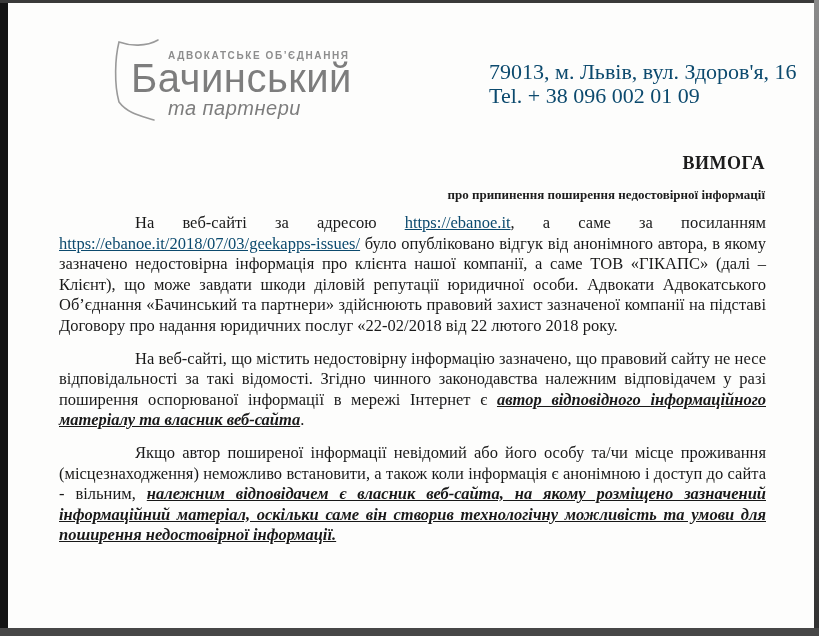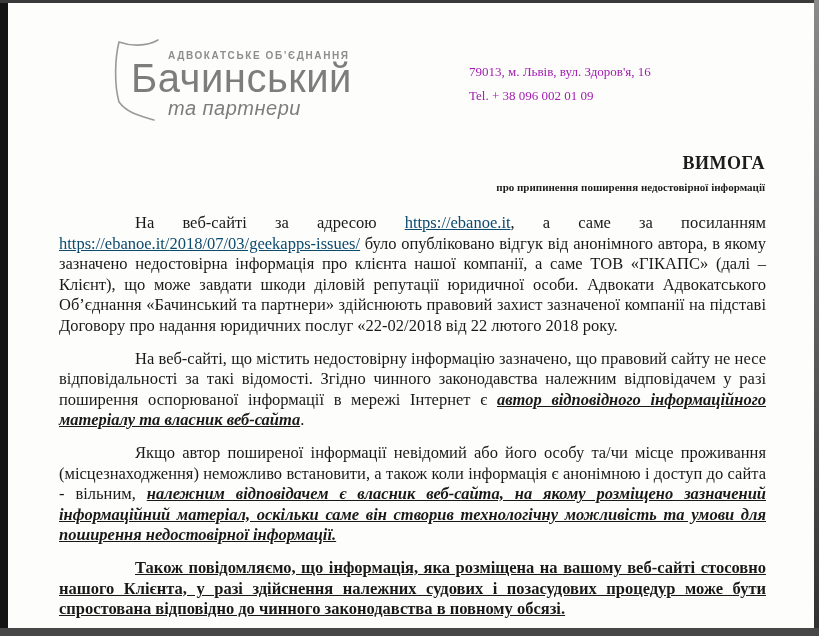--- a/index.html
+++ b/index.html
@@ -26,26 +26,26 @@
     position:absolute;left:19px;top:22px;
     font-family:"Liberation Sans",sans-serif;font-size:40px;font-weight:300;
     color:#7d7d7d;letter-spacing:.5px;white-space:nowrap;
   }
   .org-tagline{
     position:absolute;left:56px;top:63px;
     font-family:"Liberation Sans",sans-serif;font-size:20px;font-weight:300;
     color:#7d7d7d;letter-spacing:.5px;white-space:nowrap;font-style:italic;
   }
   .address-block{
-    position:absolute;left:469px;top:60px;font-size:13px;line-height:24px;color:#a21caf;
+    position:absolute;left:489px;top:60px;font-size:22px;line-height:24px;color:#0c4a6e;
   }
   
   .title-block{position:absolute;left:59px;top:153px;width:706px;text-align:right;}
   .doc-title{font-size:18px;font-weight:bold;letter-spacing:.5px;}
-  .doc-subtitle{font-size:11px;font-weight:bold;margin-top:7px;}
+  .doc-subtitle{font-size:13px;font-weight:bold;margin-top:13px;}
 
   
   .body-text{position:absolute;left:59px;top:213px;width:707px;}
   .body-text p{
     margin:0 0 12px 0;font-size:16.5px;line-height:20.6px;
     text-align:justify;text-indent:76px;color:#191919;
   }
   .link{text-decoration:underline;color:#0c4a6e;cursor:pointer;}
   .bi{font-weight:bold;font-style:italic;text-decoration:underline;}
   .biu{font-weight:bold;font-style:italic;text-decoration:underline;}
@@ -80,16 +80,15 @@
     <div class="doc-subtitle">про припинення поширення недостовірної інформації</div>
   </div>
 
   <div class="body-text">
     <p><span>На веб-сайті за адресою </span><span class="link">https://ebanoe.it</span><span>, а саме за посиланням </span><span class="link">https://ebanoe.it/2018/07/03/geekapps-issues/</span><span> було опубліковано відгук від анонімного автора, в якому зазначено недостовірна інформація про клієнта нашої компанії, а саме ТОВ «ГІКАПС» (далі – Клієнт), що може завдати шкоди діловій репутації юридичної особи. Адвокати Адвокатського Об’єднання «Бачинський та партнери» здійснюють правовий захист зазначеної компанії на підставі Договору про надання юридичних послуг «22-02/2018 від 22 лютого 2018 року.</span></p>
 
     <p><span>На веб-сайті, що містить недостовірну інформацію зазначено, що правовий сайту не несе відповідальності за такі відомості. Згідно чинного законодавства належним відповідачем у разі поширення оспорюваної інформації в мережі Інтернет є </span><span class="biu">автор відповідного інформаційного матеріалу та власник веб-сайта</span><span>.</span></p>
 
     <p><span>Якщо автор поширеної інформації невідомий або його особу та/чи місце проживання (місцезнаходження) неможливо встановити, а також коли інформація є анонімною і доступ до сайта - вільним, </span><span class="bi">належним відповідачем є власник веб-сайта, на якому розміщено зазначений інформаційний матеріал, оскільки саме він створив технологічну можливість та умови для поширення недостовірної інформації.</span></p>
 
-    <p><span class="bu">Також повідомляємо, що інформація, яка розміщена на вашому веб-сайті стосовно нашого Клієнта, у разі здійснення належних судових і позасудових процедур може бути спростована відповідно до чинного законодавства в повному обсязі.</span></p>
   </div>
 
 </div>
 
 </body></html>

